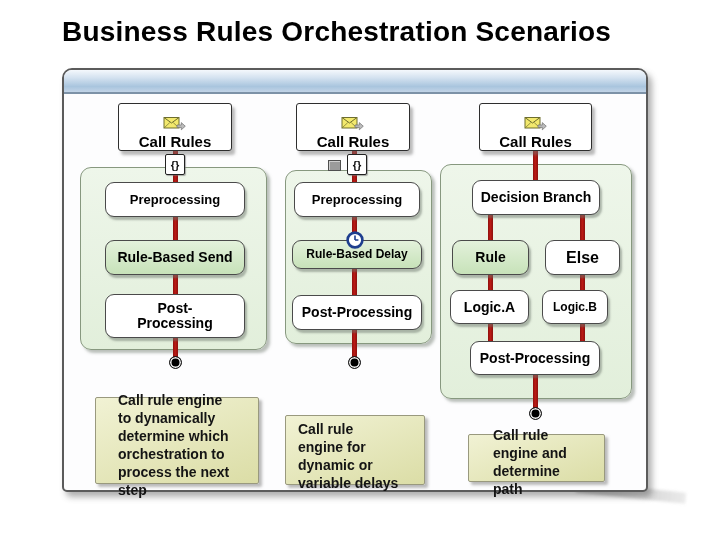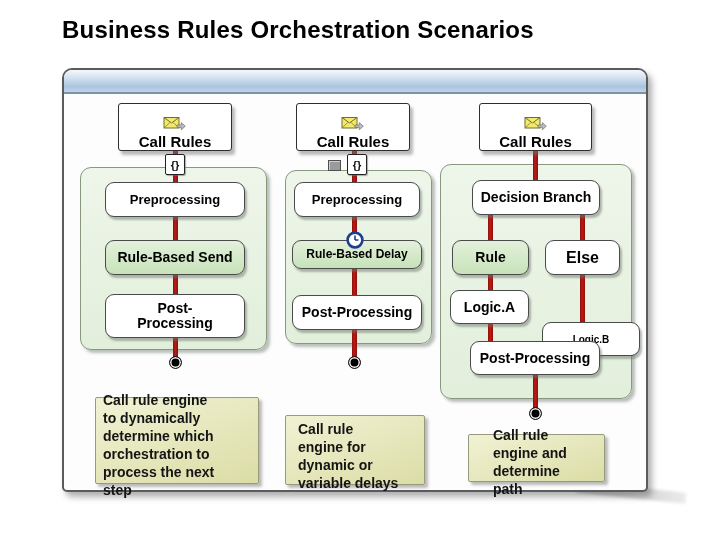--- a/index.html
+++ b/index.html
@@ -1,20 +1,20 @@
 <!DOCTYPE html>
 <html><head>
 <meta charset="utf-8">
 <style>
   * { margin:0; padding:0; box-sizing:border-box; }
   html,body { width:720px; height:540px; background:#ffffff; overflow:hidden;
               font-family:"Liberation Sans", sans-serif; }
   #stage { position:relative; width:720px; height:540px; }
 
-  .page-title { position:absolute; left:62px; top:16px; font-size:24px; font-weight:bold;
+  .page-title { position:absolute; left:62px; top:16px; font-size:28px; font-weight:bold;
                 color:#000; letter-spacing:0.2px; }
 
   .slide { position:absolute; left:62px; top:68px; width:586px; height:424px;
            background:#fdfdfe; border:2px solid #5b5b5b; border-radius:10px 10px 5px 5px;
            box-shadow:4px 5px 6px rgba(80,80,80,.45); z-index:1; }
   .topbar { position:absolute; left:0; top:0; width:100%; height:24px;
             border-radius:8px 8px 0 0;
             background:linear-gradient(#f4f8fc 0%, #d4e2f0 35%, #a9c5de 75%, #c2d4e7 100%);
             border-bottom:2px solid #7d92a7; }
   .curl-shadow { position:absolute; left:576px; top:487px; width:110px; height:11px;
@@ -107,21 +107,21 @@
     </div>
     <div class="step green" style="left:41px; top:170px; width:140px; height:35px; font-size:14px;">
       <span>Rule-Based Send</span>
     </div>
     <div class="step" style="left:41px; top:224px; width:140px; height:44px; font-size:14px;">
       <span>Post-</span>
       <span>Processing</span>
     </div>
     <div class="terminal" style="left:105px; top:286px;"></div>
     <div class="note" style="left:31px; top:327px; width:164px; height:87px;">
-      <div class="note-text" style="margin-top:-7px; padding-left:7px;">
+      <div class="note-text" style="margin-top:-7px; padding-left:22px;">
         <div>Call rule engine</div>
         <div>to dynamically</div>
         <div>determine which</div>
         <div>orchestration to</div>
         <div>process the next</div>
         <div>step</div>
       </div>
     </div>
 
     <div class="callrules" style="left:232px; top:33px;">
@@ -174,21 +174,21 @@
     </div>
     <div class="step green" style="left:388px; top:170px; width:77px; height:35px; font-size:14px;">
       <span>Rule</span>
     </div>
     <div class="step" style="left:481px; top:170px; width:75px; height:35px; font-size:16px;">
       <span>Else</span>
     </div>
     <div class="step" style="left:386px; top:220px; width:79px; height:34px; font-size:14px;text-align:center;">
       <span>Logic.A</span>
     </div>
-    <div class="step" style="left:478px; top:220px; width:98px; height:34px; font-size:10px;margin-top:32px;">
+    <div class="step" style="left:478px; top:220px; width:66px; height:34px; font-size:12px;">
       <span>Logic.B</span>
     </div>
     <div class="step" style="left:406px; top:271px; width:130px; height:34px; font-size:14px;">
       <span>Post-Processing</span>
     </div>
     <div class="terminal" style="left:465px; top:337px;"></div>
     <div class="note" style="left:404px; top:364px; width:137px; height:48px;">
       <div class="note-text" style="margin-top:-9px; padding-left:24px;">
         <div>Call rule</div>
         <div>engine and</div>

